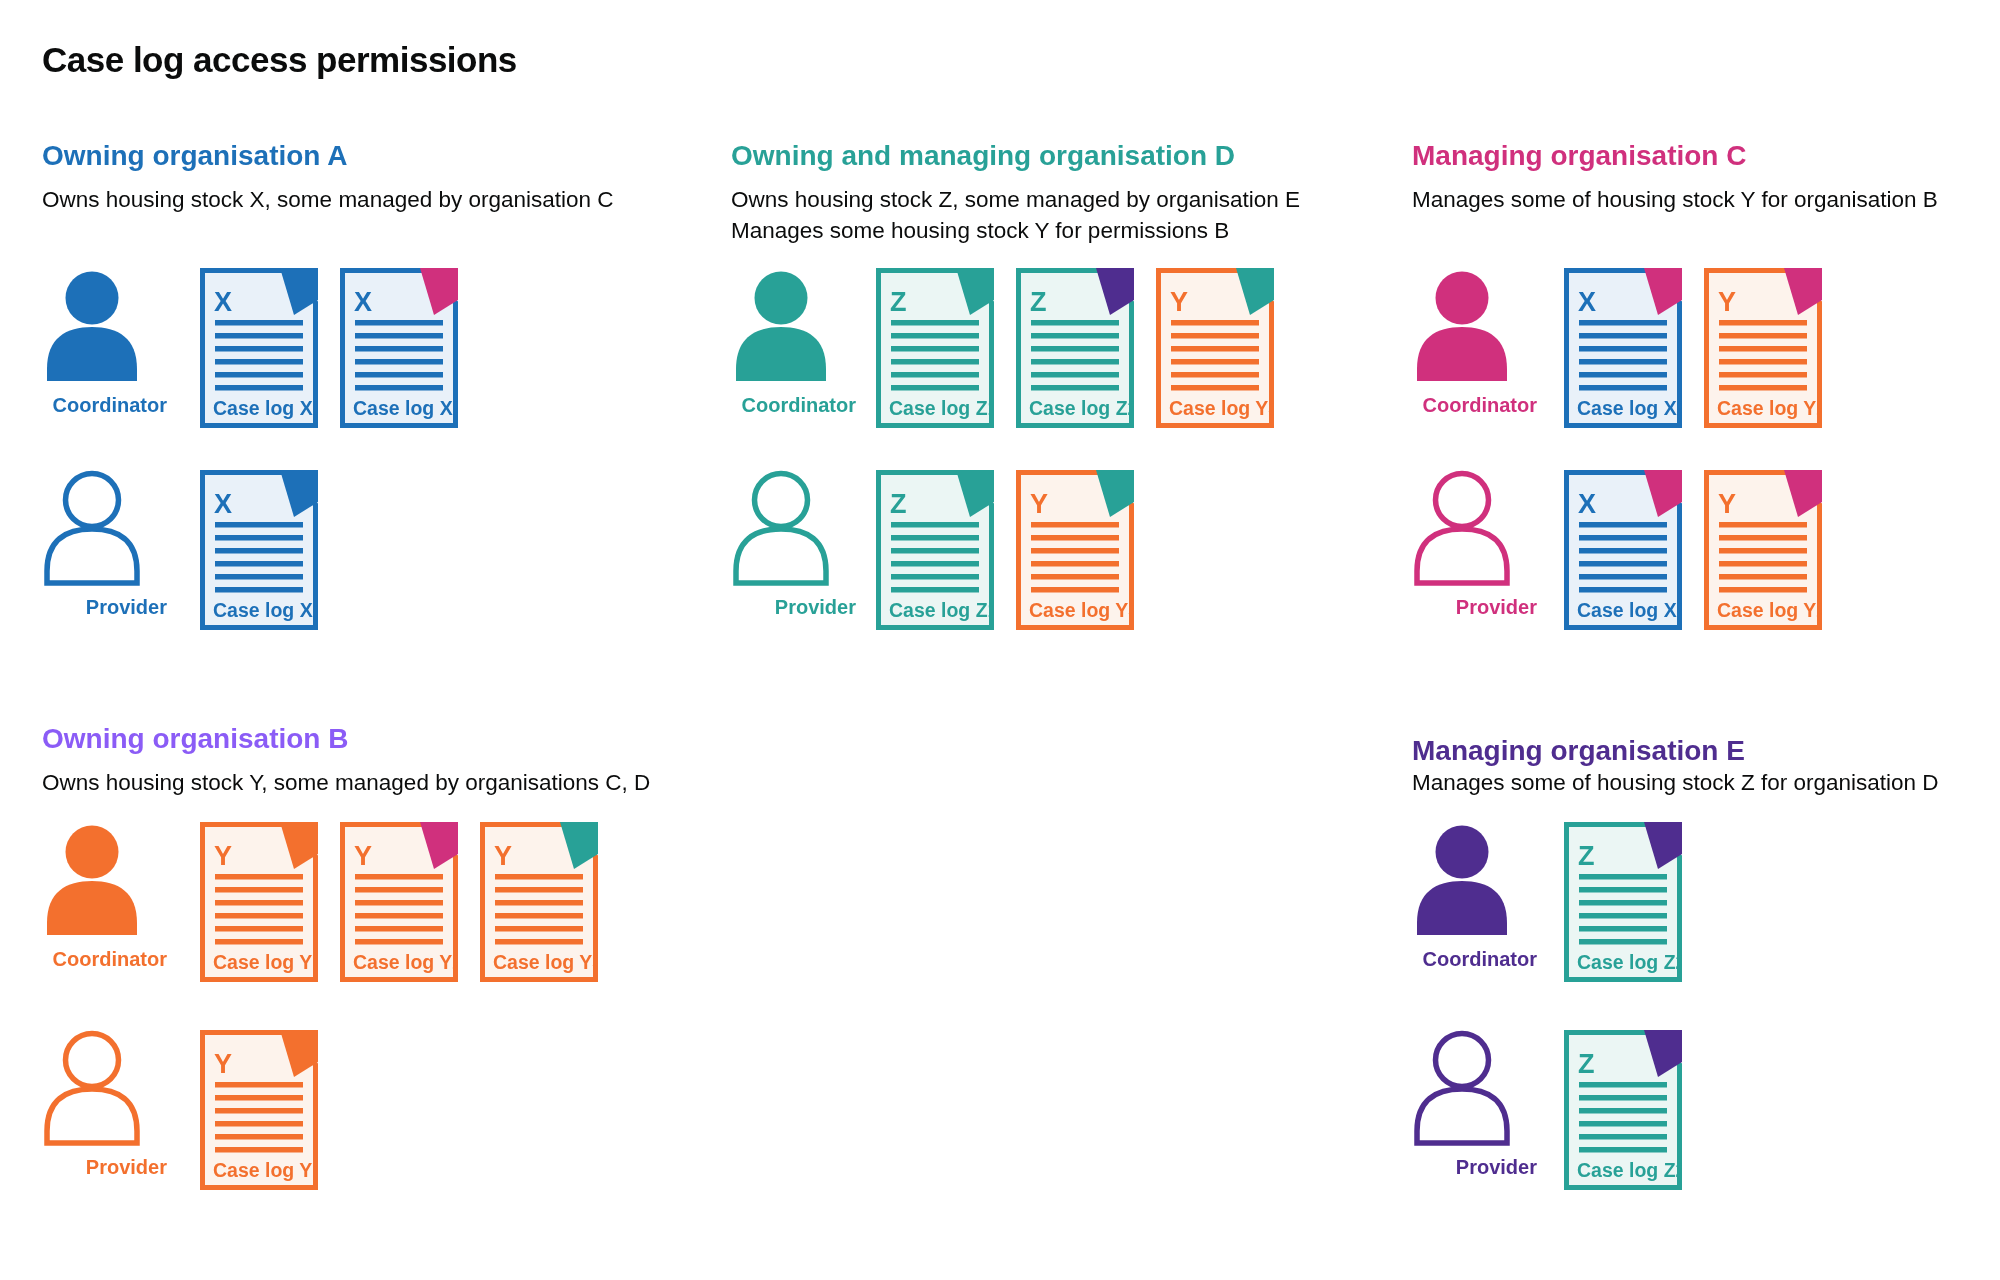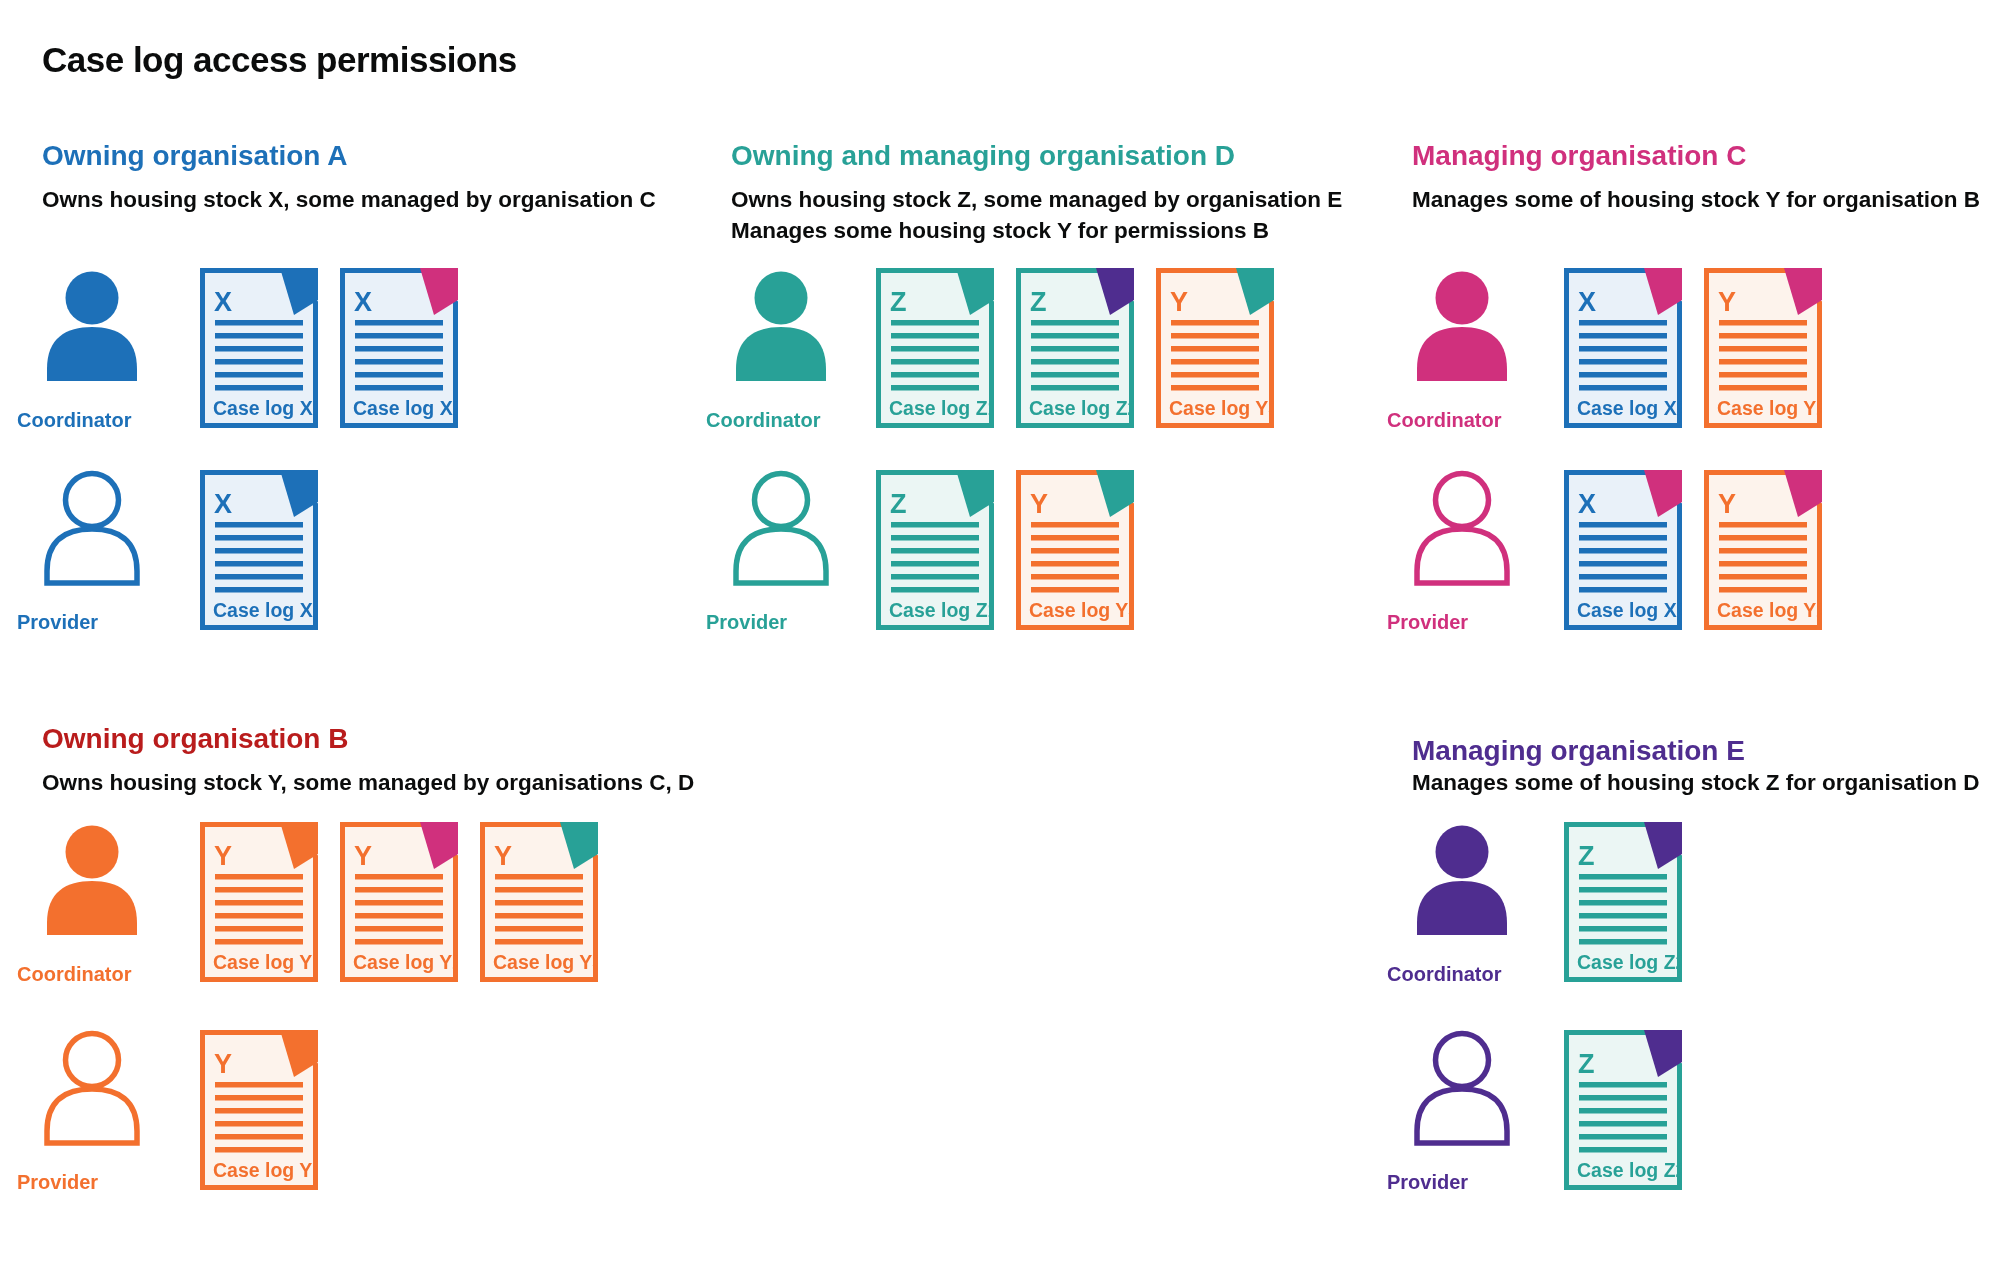--- a/index.html
+++ b/index.html
@@ -7,26 +7,26 @@
     width:2000px;height:1280px;background:#ffffff;position:relative;overflow:hidden;
     font-family:"Liberation Sans","DejaVu Sans",sans-serif;color:#0b0c0c;
   }
   #diagram{position:absolute;inset:0;}
   .page-title{
     position:absolute;left:42px;top:40px;font-size:35px;font-weight:bold;
     letter-spacing:-0.5px;color:#0b0c0c;text-align:right;
   }
   .section{position:absolute;}
   .section-title{position:absolute;left:0;top:0;font-size:28px;font-weight:bold;white-space:nowrap;}
-  .section-desc{position:absolute;left:0;top:44px;font-size:22.5px;line-height:31px;color:#0b0c0c;white-space:nowrap;font-weight:bold;}
+  .section-desc{position:absolute;left:0;top:44px;font-size:22.5px;line-height:31px;color:#0b0c0c;white-space:nowrap;}
   .role-row{position:absolute;left:0;height:180px;}
   .person{position:absolute;left:0;top:0;}
   .role-label{
-    position:absolute;left:-25px;top:126px;width:150px;text-align:left;
-    font-size:20px;font-weight:bold;white-space:nowrap;margin-top:15px;
+    position:absolute;left:-25px;top:126px;width:150px;text-align:right;
+    font-size:20px;font-weight:bold;white-space:nowrap;
   }
   .doc{position:absolute;top:0;}
   svg text{font-family:"Liberation Sans","DejaVu Sans",sans-serif;font-weight:bold;}
 </style>
 </head>
 <body>
 
 <div id="diagram">
   <div class="page-title">Case log access permissions</div>
 <div class="section" style="left: 42px; top: 140px;">
@@ -228,21 +228,21 @@
           <rect x="15" y="78" width="88" height="5.5" fill="#f3702e"></rect>
           <rect x="15" y="91" width="88" height="5.5" fill="#f3702e"></rect>
           <rect x="15" y="104" width="88" height="5.5" fill="#f3702e"></rect>
           <rect x="15" y="117" width="88" height="5.5" fill="#f3702e"></rect>
           <text x="14" y="43" font-size="27" fill="#f3702e">Y</text>
           <text x="13" y="147" font-size="19.5" fill="#f3702e">Case log Y2</text>
         </svg>
       </div>
     </div>
     <div class="section" style="left: 42px; top: 723px;">
-      <div class="section-title" style="color: #b91c1c;">Owning organisation B</div>
+      <div class="section-title" style="color: #8b5cf6;">Owning organisation B</div>
       <div class="section-desc">
         <div>Owns housing stock Y, some managed by organisations C, D</div>
       </div>
       <div class="role-row" style="top: 99px;">
         <div class="person"><svg width="100" height="116" viewBox="0 0 100 116">
             <path d="M5,113 L5,101 C5,70 24,59 50,59 C76,59 95,70 95,101 L95,113 Z" fill="#f3702e" stroke="none"></path>
             <circle cx="50" cy="30" r="26.5" fill="#f3702e" stroke="none"></circle>
           </svg></div>
         <div class="role-label" style="color: rgb(243, 112, 46);">Coordinator</div>
         <svg width="118" height="160" viewBox="0 0 118 160" class="doc" style="left: 158px;">

